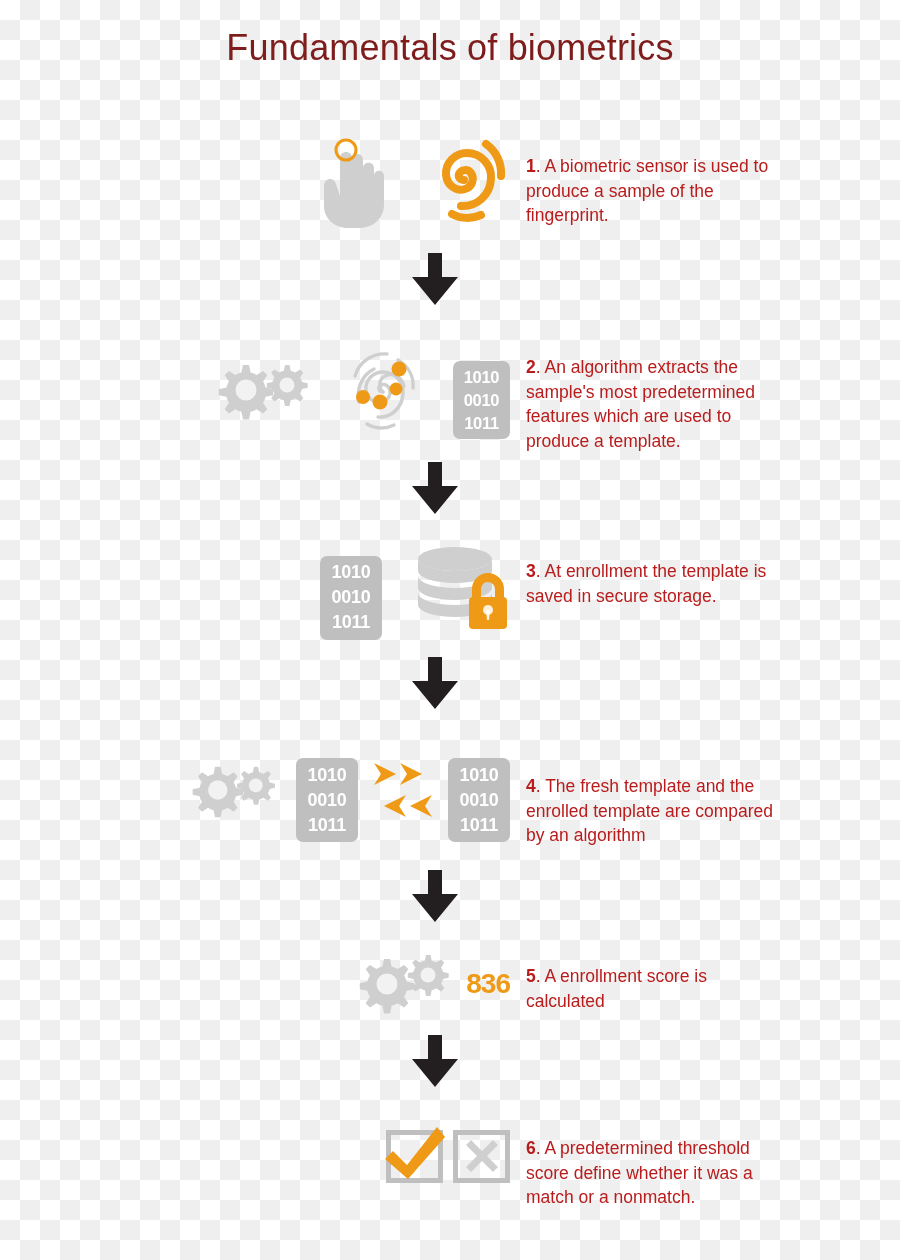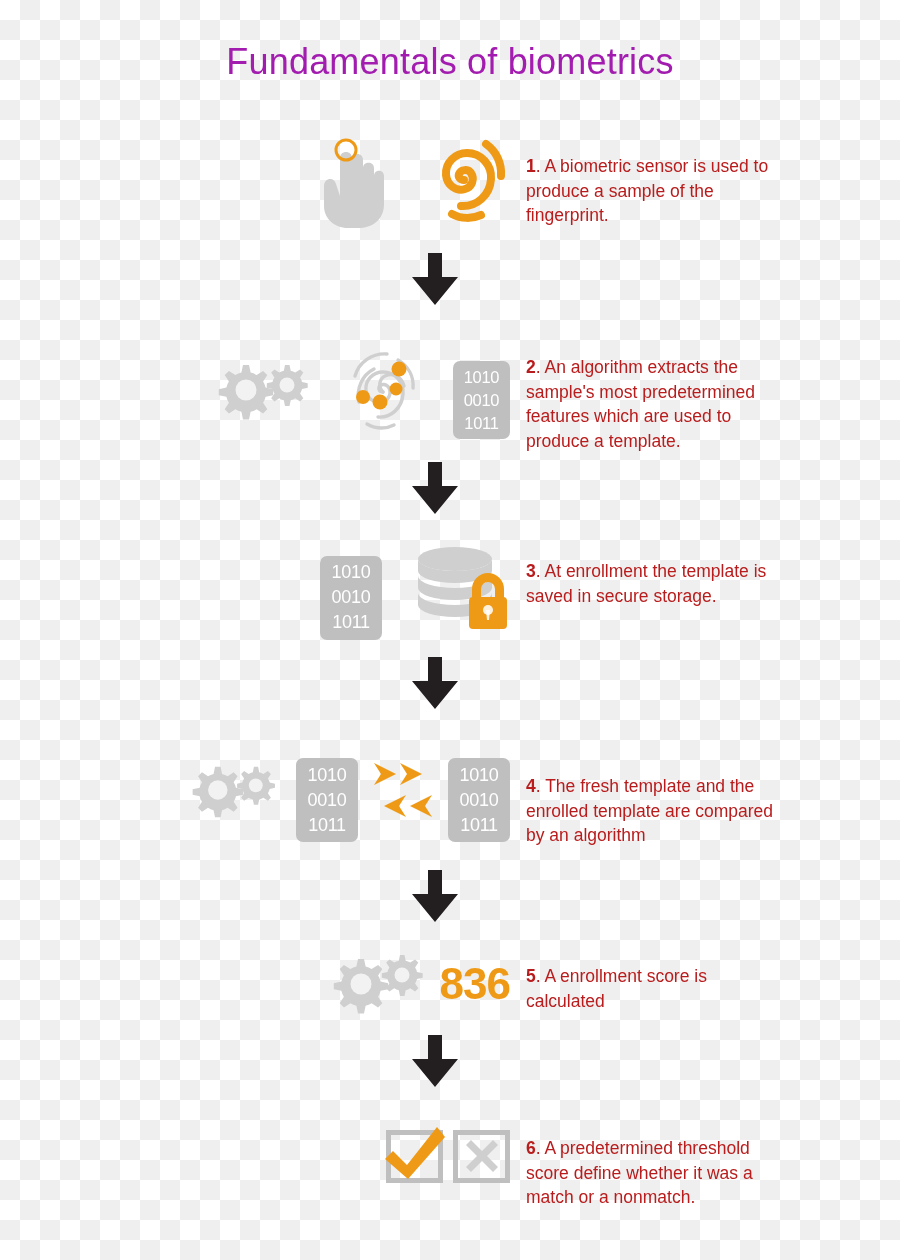--- a/index.html
+++ b/index.html
@@ -20,27 +20,27 @@
     overflow: hidden;
   }
 
   .page {
     position: absolute;
     inset: 0;
   }
 
   .title {
     position: absolute;
-    top: 40px;
+    top: 26px;
     left: 0;
     width: 900px;
     text-align: center;
     font-size: 36px;
     font-weight: 300;
-    color: #a21caf;
+    color: #7f1d1d;
     letter-spacing: 0.2px;
     line-height: 1.2;
   }
 
   
   .step {
     position: absolute;
     left: 0;
     width: 900px;
   }
@@ -74,41 +74,41 @@
     height: 52px;
   }
 
   
   .binbox {
     width: 57px;
     height: 78px;
     background: #bfbfbf;
     border-radius: 7px;
     color: #ffffff;
-    font-weight: normal;
+    font-weight: bold;
     font-size: 16.5px;
     line-height: 23px;
     display: flex;
     flex-direction: column;
     align-items: center;
     justify-content: center;
     letter-spacing: -0.3px;
     font-family: "Liberation Sans", sans-serif;
     margin-top: 20px;
   }
   .binbox.big {
     width: 62px;
     height: 84px;
     font-size: 18px;
     line-height: 25px;
   }
 
   .score {
     color: #ef9a16;
-    font-size: 44px;
+    font-size: 28px;
     font-weight: bold;
     letter-spacing: -1px;
     line-height: 1;
   }
 
   .gears { display: inline-block; }
 
   .chevrons {
     display: flex;
     flex-direction: column;

